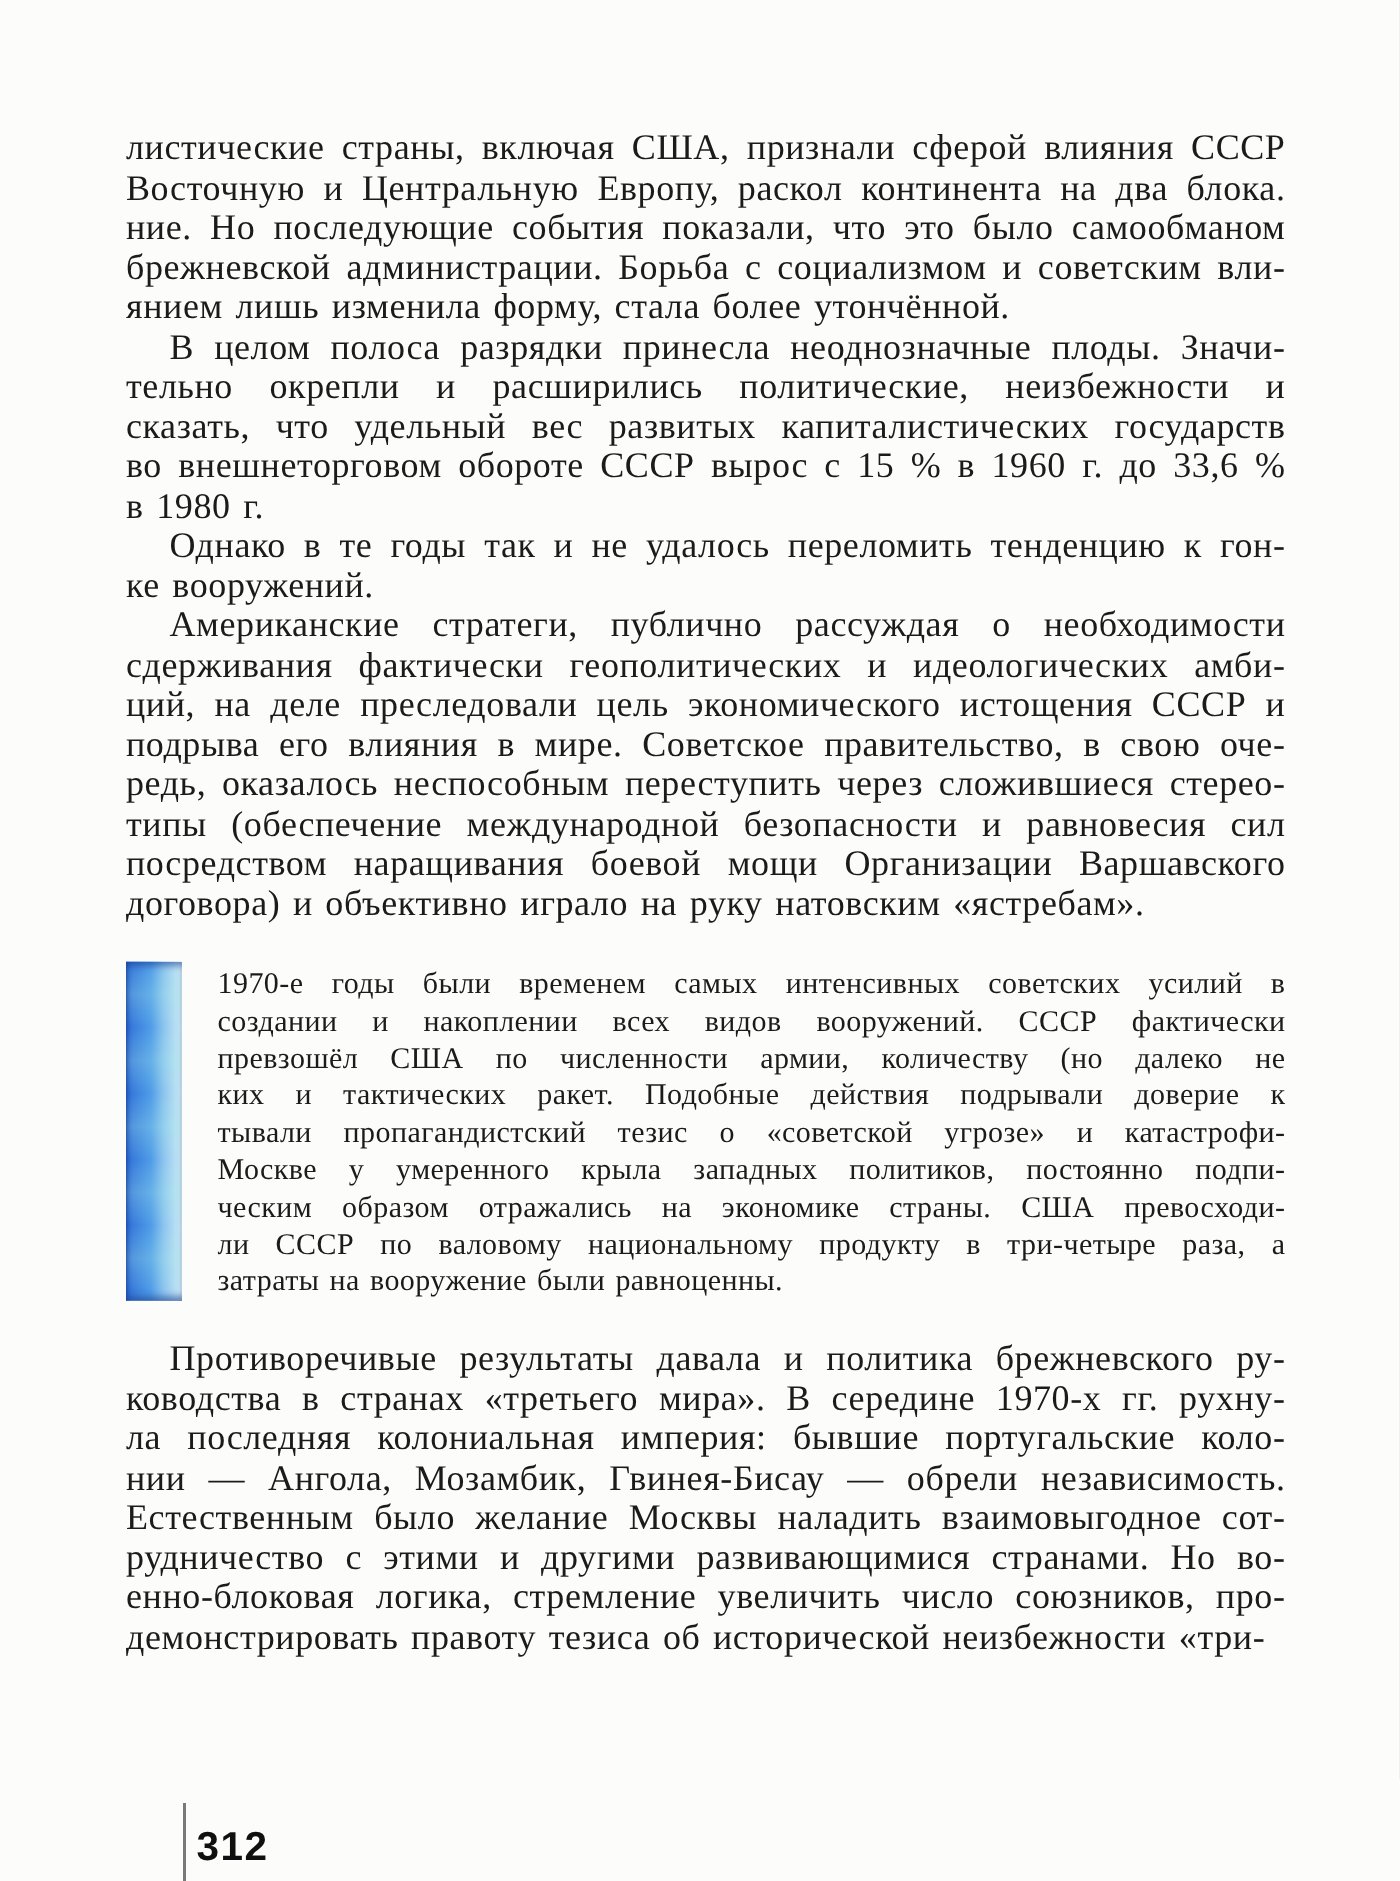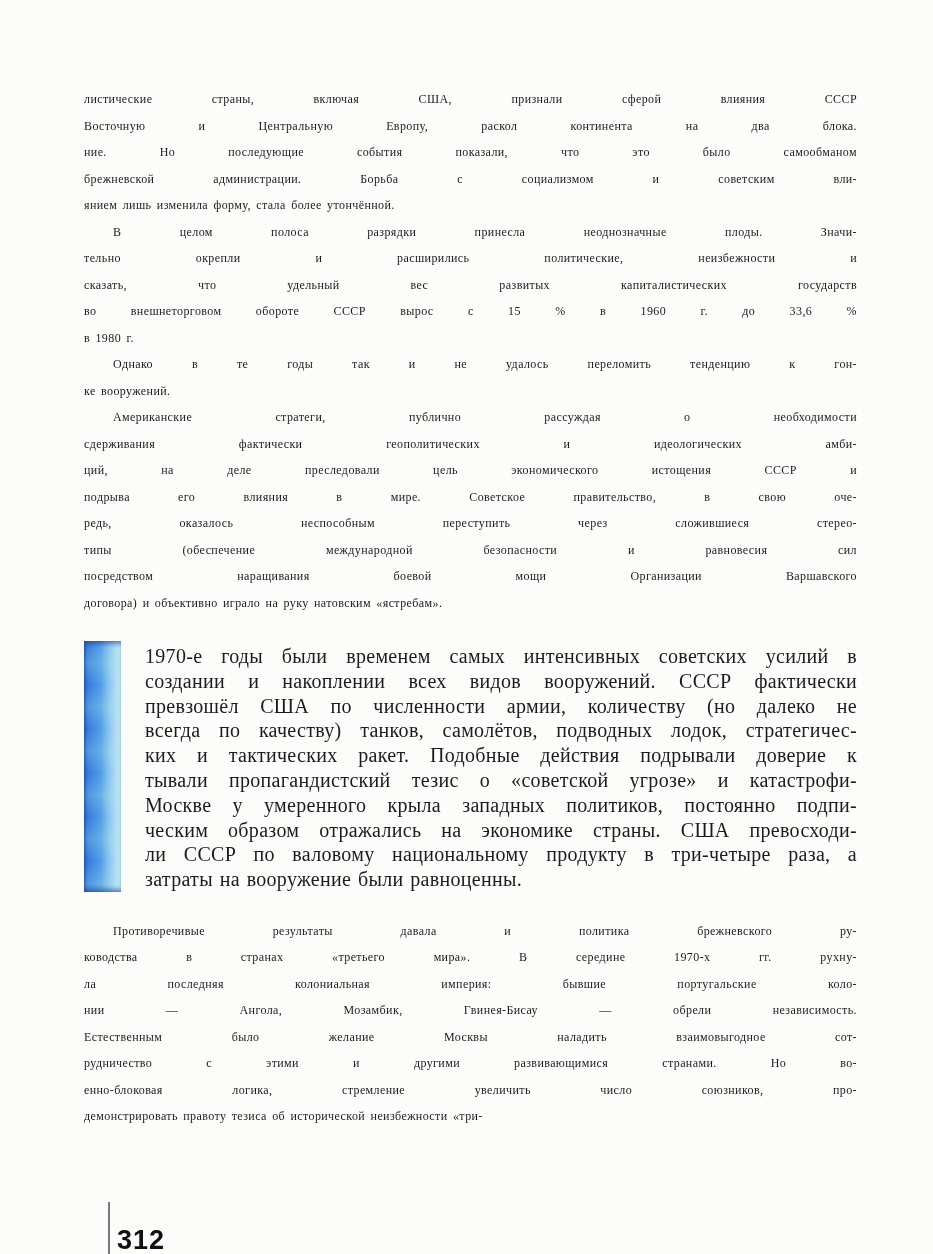--- a/index.html
+++ b/index.html
@@ -22,21 +22,21 @@
     font-family: "Liberation Serif", "DejaVu Serif", serif;
     color: var(--text);
   }
   .body-text {
     position: absolute;
     top: 86px;
     left: 84px;
     width: 773px;
   }
   .para {
-    font-size: 12px;
+    font-size: 24px;
     line-height: 26.5px;
     letter-spacing: 0.4px;
     word-spacing: 2px;
   }
   .para .line,
   .note-text .line {
     text-align: justify;
     text-align-last: justify;
     white-space: normal;
     overflow: hidden;
@@ -68,25 +68,25 @@
   .note-text {
     flex: 1 1 auto;
     font-size: 20px;
     line-height: 24.8px;
     letter-spacing: 0.3px;
     word-spacing: 1.5px;
     padding-top: 3px;
   }
   .footer {
     position: absolute;
-    left: 108px;
+    left: 122px;
     bottom: 0;
     height: 52px;
     display: flex;
-    align-items: flex-end;
+    align-items: center;
   }
   .footer .rule {
     width: 2px;
     height: 100%;
     background: var(--rule);
   }
   .footer .page-number {
     font-family: "Liberation Sans", "DejaVu Sans", sans-serif;
     font-weight: 700;
     font-size: 27px;
@@ -133,21 +133,20 @@
         <div class="line">посредством наращивания боевой мощи Организации Варшавского</div>
         <div class="line last">договора) и объективно играло на руку натовским «ястребам».</div>
       </div>
 
     <aside class="note">
       <div class="bar"></div>
       <div class="note-text">
           <div class="line">1970-е годы были временем самых интенсивных советских усилий в</div>
           <div class="line">создании и накоплении всех видов вооружений. СССР фактически</div>
           <div class="line">превзошёл США по численности армии, количеству (но далеко не</div>
-          <div class="line">всегда по качеству) танков, самолётов, подводных лодок, стратегичес-</div>
           <div class="line">ких и тактических ракет. Подобные действия подрывали доверие к</div>
           <div class="line">тывали пропагандистский тезис о «советской угрозе» и катастрофи-</div>
           <div class="line">Москве у умеренного крыла западных политиков, постоянно подпи-</div>
           <div class="line">ческим образом отражались на экономике страны. США превосходи-</div>
           <div class="line">ли СССР по валовому национальному продукту в три-четыре раза, а</div>
           <div class="line last">затраты на вооружение были равноценны.</div>
         </div>
     </aside>
 
     <div class="para indent">

